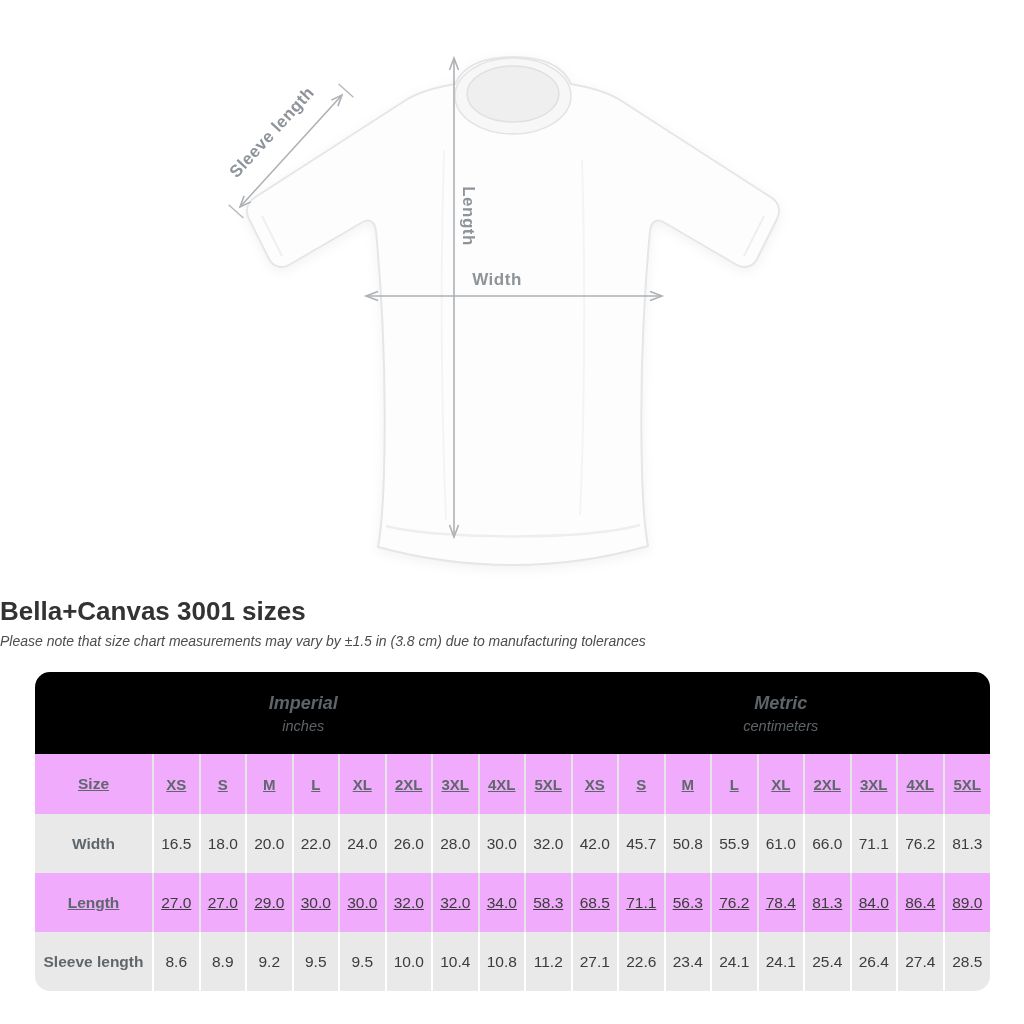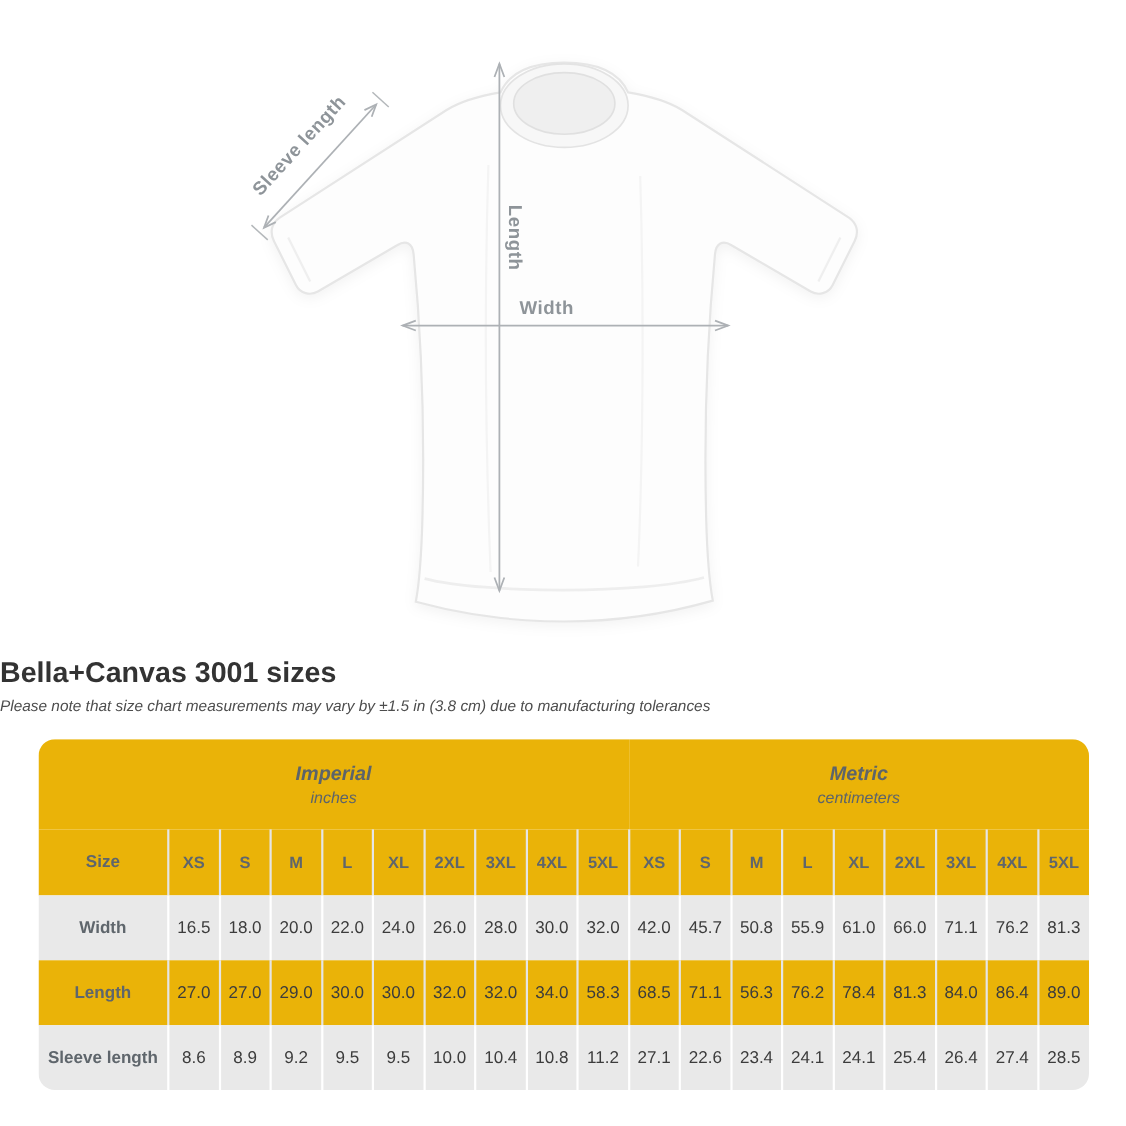--- a/index.html
+++ b/index.html
@@ -16,28 +16,28 @@
   .heading { position: absolute; left: 0; top: 596px; width: 1024px; text-align: left; }
   .title { font-size: 26px; font-weight: bold; color: #333333; }
   .subtitle { margin-top: 6px; font-size: 14px; font-style: italic; color: #4d4d4d; }
 
   
   .table-wrap { position: absolute; left: 35px; top: 672px; width: 955px; border-radius: 15px; overflow: hidden; background: #ffffff; }
   table.size-chart { border-collapse: collapse; table-layout: fixed; width: 955px; }
   table.size-chart td { text-align: center; vertical-align: middle; padding: 0; }
   col.label-col { width: 118px; }
 
-  tr.band-row td { height: 82px; background: #eab308; border: 0; }
+  tr.band-row td { height: 82px; background: #000000; border: 0; }
   .group-label { font-size: 18px; font-weight: bold; font-style: italic; color: #5d646a; }
   .group-unit  { margin-top: 4px; font-size: 14.5px; font-style: italic; color: #5d646a; }
 
   tr.size-header-row td { height: 60px; }
   tr.measure-row td { height: 59px; }
 
-  tr.white-row td { background: #eab308; border-left: 2px solid #e5e5e5; }
+  tr.white-row td { background: #f0abfc; border-left: 2px solid #e5e5e5; text-decoration: underline; }
   tr.gray-row  td { background: #e9e9e9; border-left: 2px solid #ffffff; }
   td.row-label { border-left: 0 !important; font-weight: bold; color: #5f666c; font-size: 15.5px; }
   td.size-cell { font-weight: bold; color: #5f666c; font-size: 15px; }
   td.value-cell { color: #3c3c3c; font-size: 15.5px; }
 </style>
 </head>
 <body>
 
 <div class="page">
 

